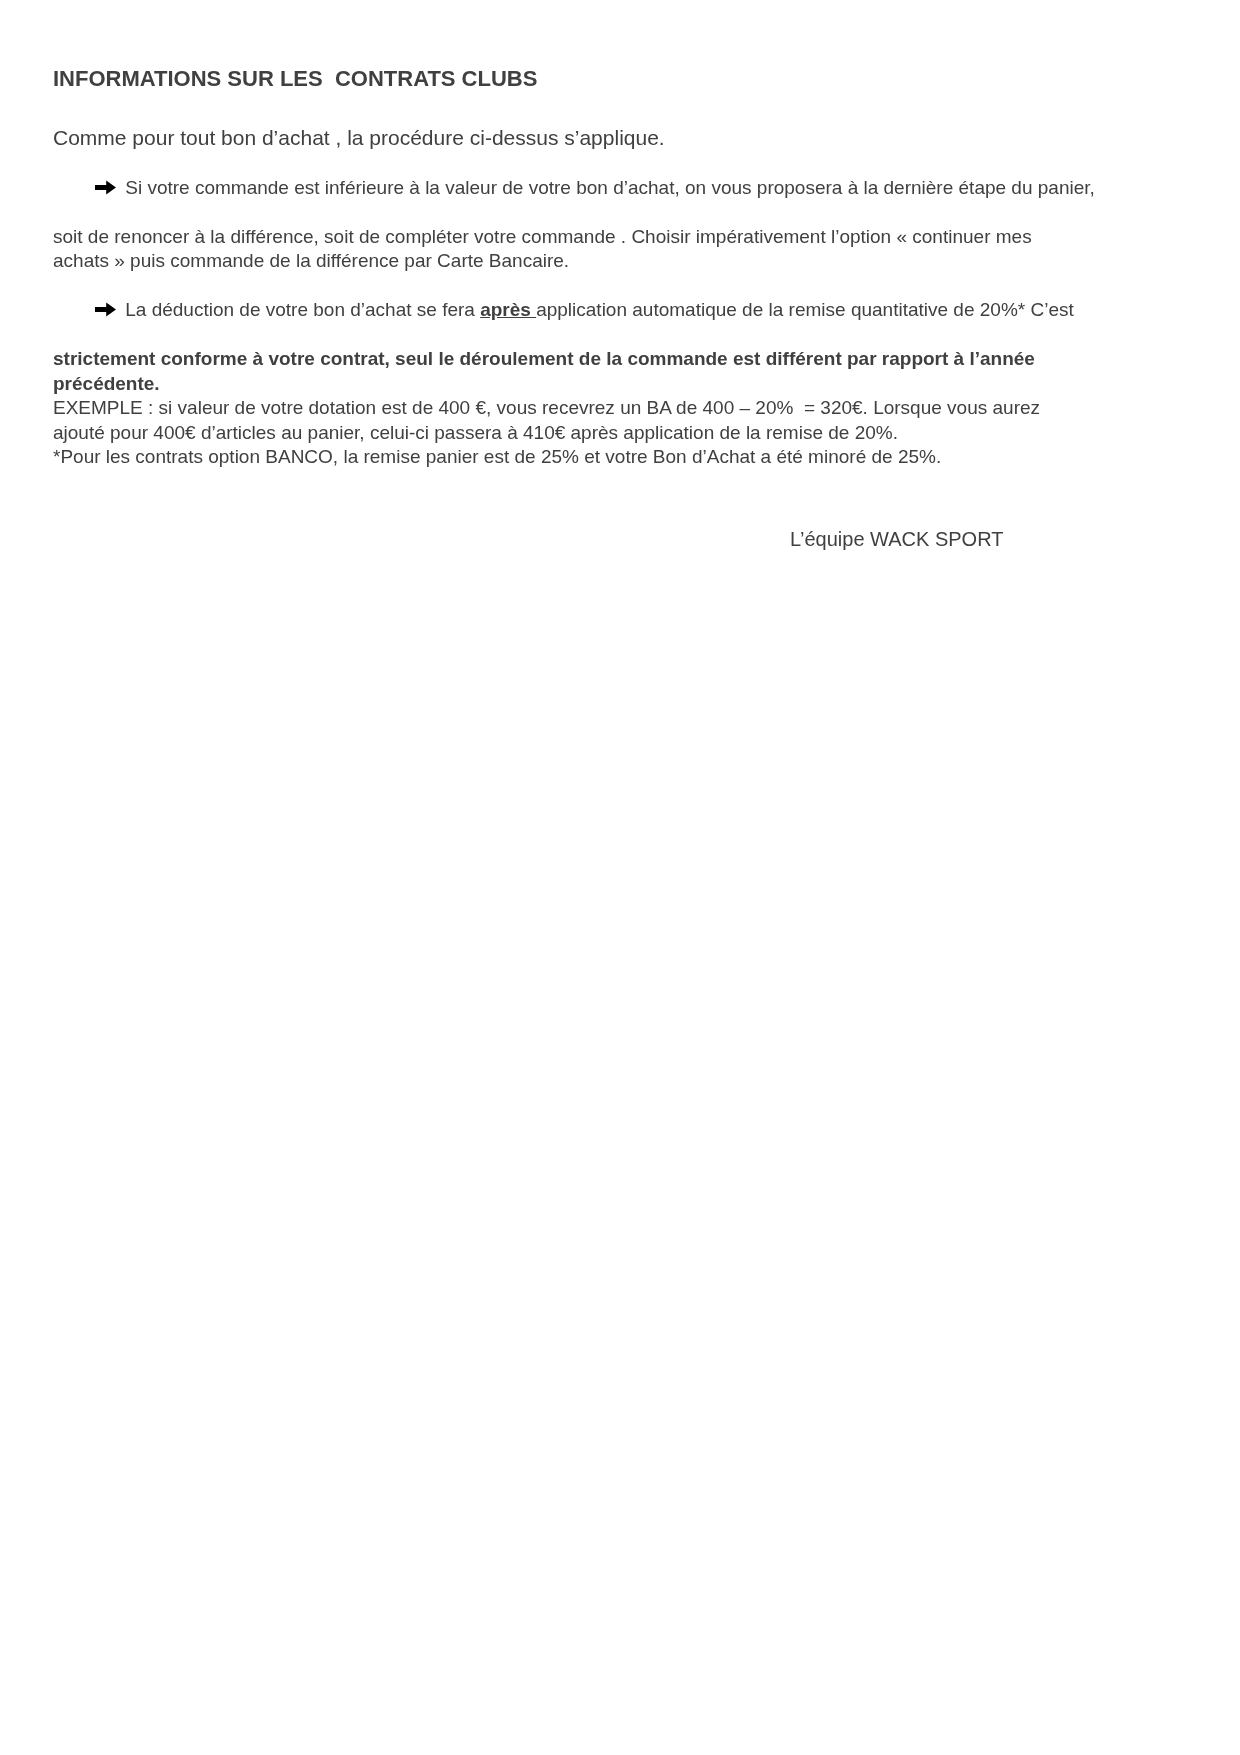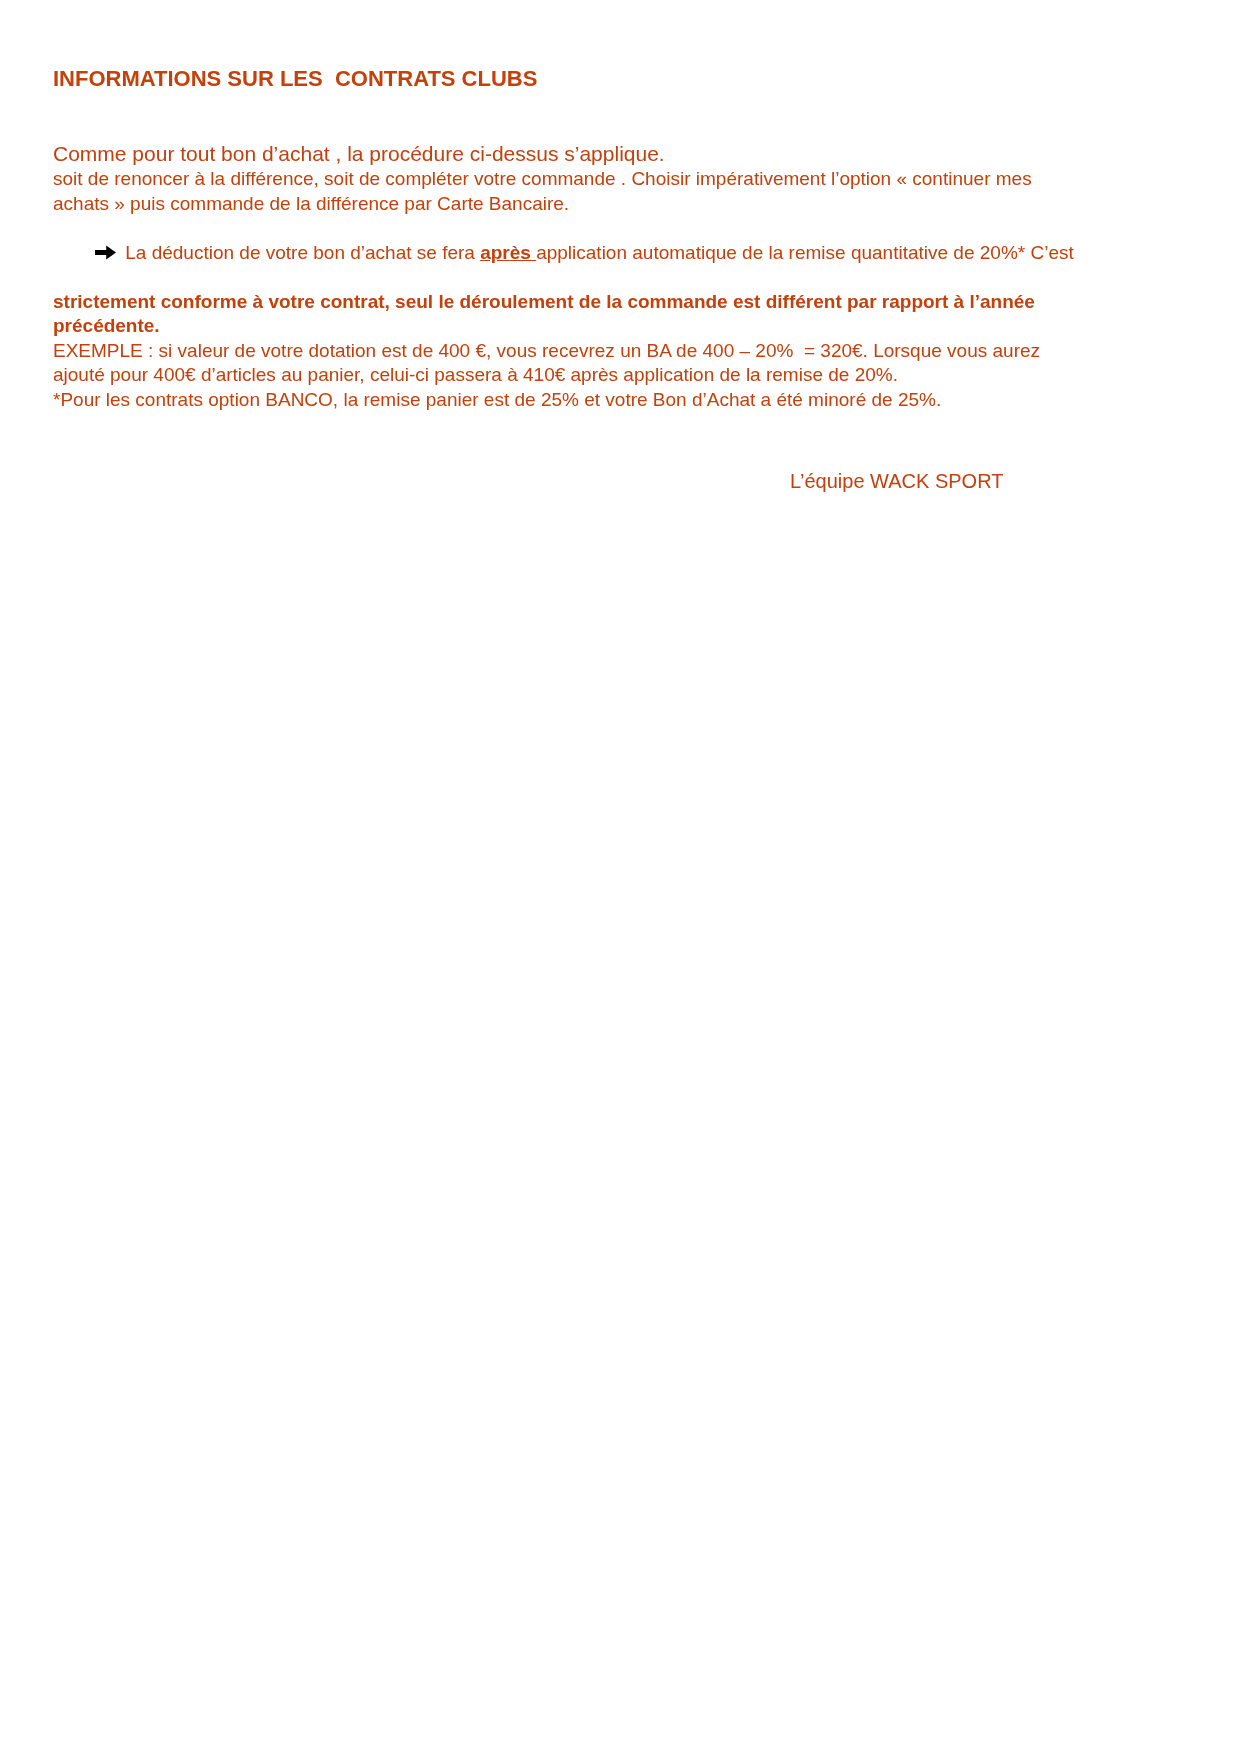--- a/index.html
+++ b/index.html
@@ -2,38 +2,38 @@
 <html lang="fr"><head>
 <meta charset="utf-8">
 <style>
   * { margin: 0; padding: 0; box-sizing: border-box; }
   html, body { background: #ffffff; }
   .page {
     position: relative;
     width: 1240px;
     height: 1755px;
     background: #ffffff;
-    color: #c2410c;
+    color: #404040;
     font-family: "Liberation Sans", sans-serif;
     overflow: hidden;
   }
   .content {
     position: absolute;
     left: 53px;
     top: 66px;
     right: 45px;
   }
   .doc-title {
     font-size: 22px;
     line-height: 26px;
     font-weight: bold;
     white-space: pre;
   }
   .intro-line {
-    margin-top: 49px;
+    margin-top: 33px;
     font-size: 21px;
     line-height: 26px;
     white-space: pre;
   }
   .body-line {
     font-size: 19px;
     line-height: 24.5px;
     white-space: pre;
   }
   .b { font-weight: bold; }
@@ -64,20 +64,25 @@
 <body>
 
 <div class="page">
   <div class="content">
 
     <div class="doc-title">INFORMATIONS SUR LES  CONTRATS CLUBS</div>
 
     <div class="intro-line">Comme pour tout bon d’achat , la procédure ci-dessus s’applique.</div>
 
     <div>
+      <div class="body-line">
+        <span class="arrow-icon" aria-label="➔"><svg viewBox="0 0 21 15" xmlns="http://www.w3.org/2000/svg">
+              <path d="M0 5.1 H11.2 V0.4 L21 7.5 L11.2 14.6 V9.9 H0 Z" fill="#000000"></path>
+            </svg></span><span>Si votre commande est inférieure à la valeur de votre bon d’achat, on vous proposera à la dernière étape du panier,</span>
+      </div>
       <div class="body-line">soit de renoncer à la différence, soit de compléter votre commande . Choisir impérativement l’option « continuer mes</div>
       <div class="body-line">achats » puis commande de la différence par Carte Bancaire.</div>
     </div>
 
     <div>
       <div class="body-line">
         <span class="arrow-icon" aria-label="➔"><svg viewBox="0 0 21 15" xmlns="http://www.w3.org/2000/svg">
               <path d="M0 5.1 H11.2 V0.4 L21 7.5 L11.2 14.6 V9.9 H0 Z" fill="#000000"></path>
             </svg></span><span>La déduction de votre bon d’achat se fera </span><span class="b u">après </span><span>application automatique de la remise quantitative de 20%* C’est</span>
       </div>

